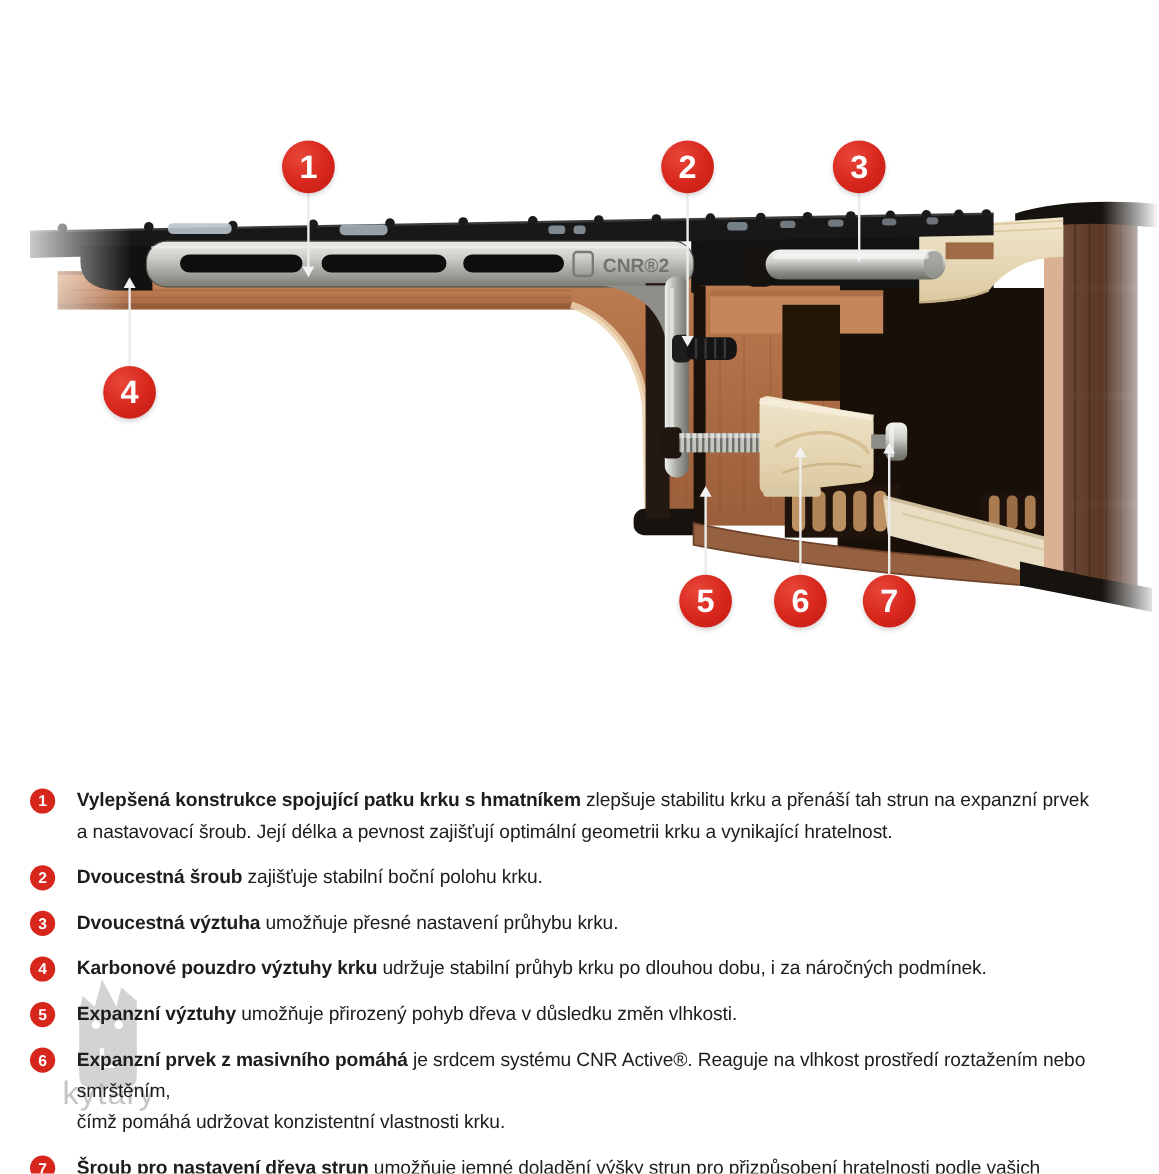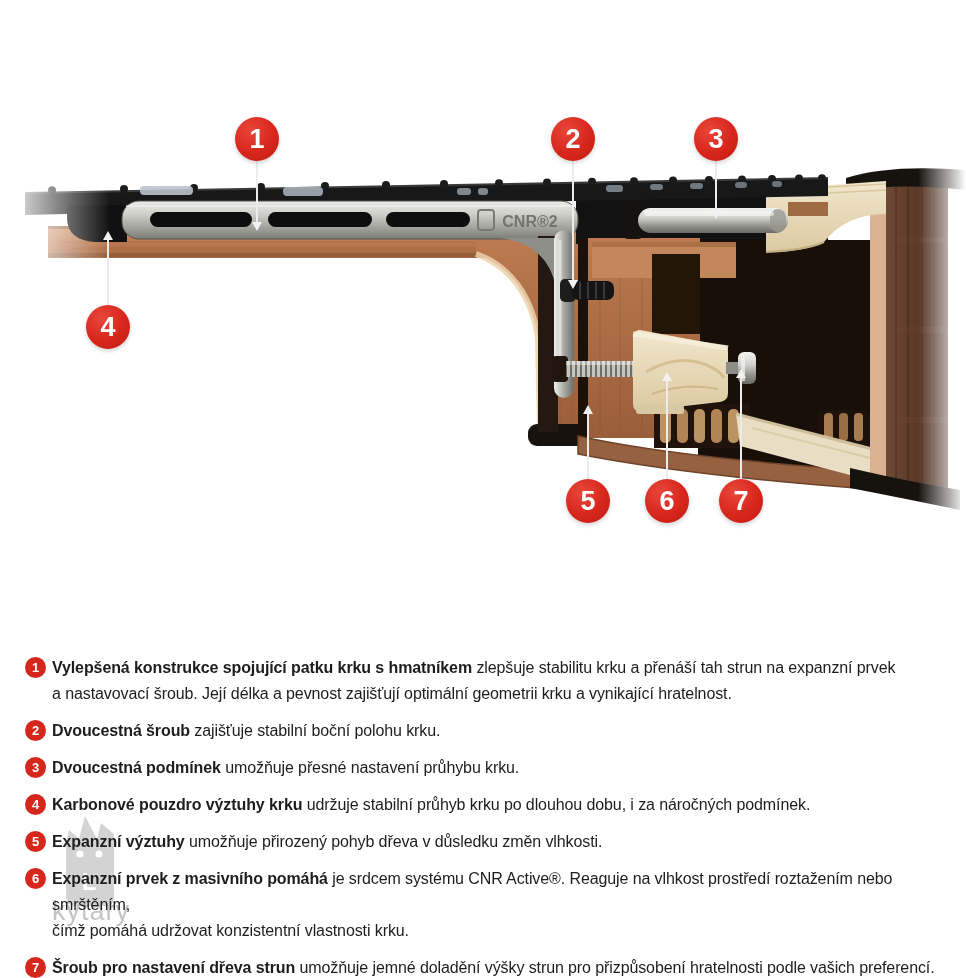--- a/index.html
+++ b/index.html
@@ -13,21 +13,21 @@
   .callout-arrow{fill:#f2f2f2;}
   .callout{position:absolute;width:44px;height:44px;border-radius:50%;
     background:radial-gradient(circle at 35% 30%, #e8463a 0%, #d7261c 55%, #c01d15 100%);
     box-shadow:0 2px 4px rgba(0,0,0,.18);
     color:#fff;font-weight:bold;font-size:27px;line-height:44px;text-align:center;
     user-select:none;}
 
   
   #legend{position:relative;margin:95px 18px 0 25px;}
   .legend-item{position:relative;padding-left:27px;margin-bottom:11px;}
-  .legend-item p{margin:0;font-size:16px;line-height:26px;color:#1d1d1b;
+  .legend-item p{margin:12px;font-size:16px;line-height:26px;color:#1d1d1b;
     white-space:pre-wrap;letter-spacing:-0.1px;}
   .legend-item b{font-weight:700;}
   .legend-bullet{position:absolute;left:0;top:2px;width:21px;height:21px;border-radius:50%;
     background:#d7261c;color:#fff;font-size:13px;font-weight:bold;line-height:21px;
     text-align:center;}
 
   
   #watermark{position:absolute;left:60px;top:812px;width:150px;height:120px;
     pointer-events:none;z-index:-0;}
   #watermark .wm-text{position:absolute;left:-8px;top:84px;font-size:27px;letter-spacing:1px;
@@ -285,21 +285,21 @@
         <span class="legend-bullet">1</span>
         <p><b>Vylepšená konstrukce spojující patku krku s hmatníkem</b> zlepšuje stabilitu krku a přenáší tah strun na expanzní prvek
 a nastavovací šroub. Její délka a pevnost zajišťují optimální geometrii krku a vynikající hratelnost.</p>
       </div>
       <div class="legend-item">
         <span class="legend-bullet">2</span>
         <p><b>Dvoucestná šroub</b> zajišťuje stabilní boční polohu krku.</p>
       </div>
       <div class="legend-item">
         <span class="legend-bullet">3</span>
-        <p><b>Dvoucestná podmínek</b> umožňuje přesné nastavení průhybu krku.</p>
+        <p><b>Dvoucestná výztuha</b> umožňuje přesné nastavení průhybu krku.</p>
       </div>
       <div class="legend-item">
         <span class="legend-bullet">4</span>
         <p><b>Karbonové pouzdro výztuhy krku</b> udržuje stabilní průhyb krku po dlouhou dobu, i za náročných podmínek.</p>
       </div>
       <div class="legend-item">
         <span class="legend-bullet">5</span>
         <p><b>Expanzní výztuhy</b> umožňuje přirozený pohyb dřeva v důsledku změn vlhkosti.</p>
       </div>
       <div class="legend-item">

